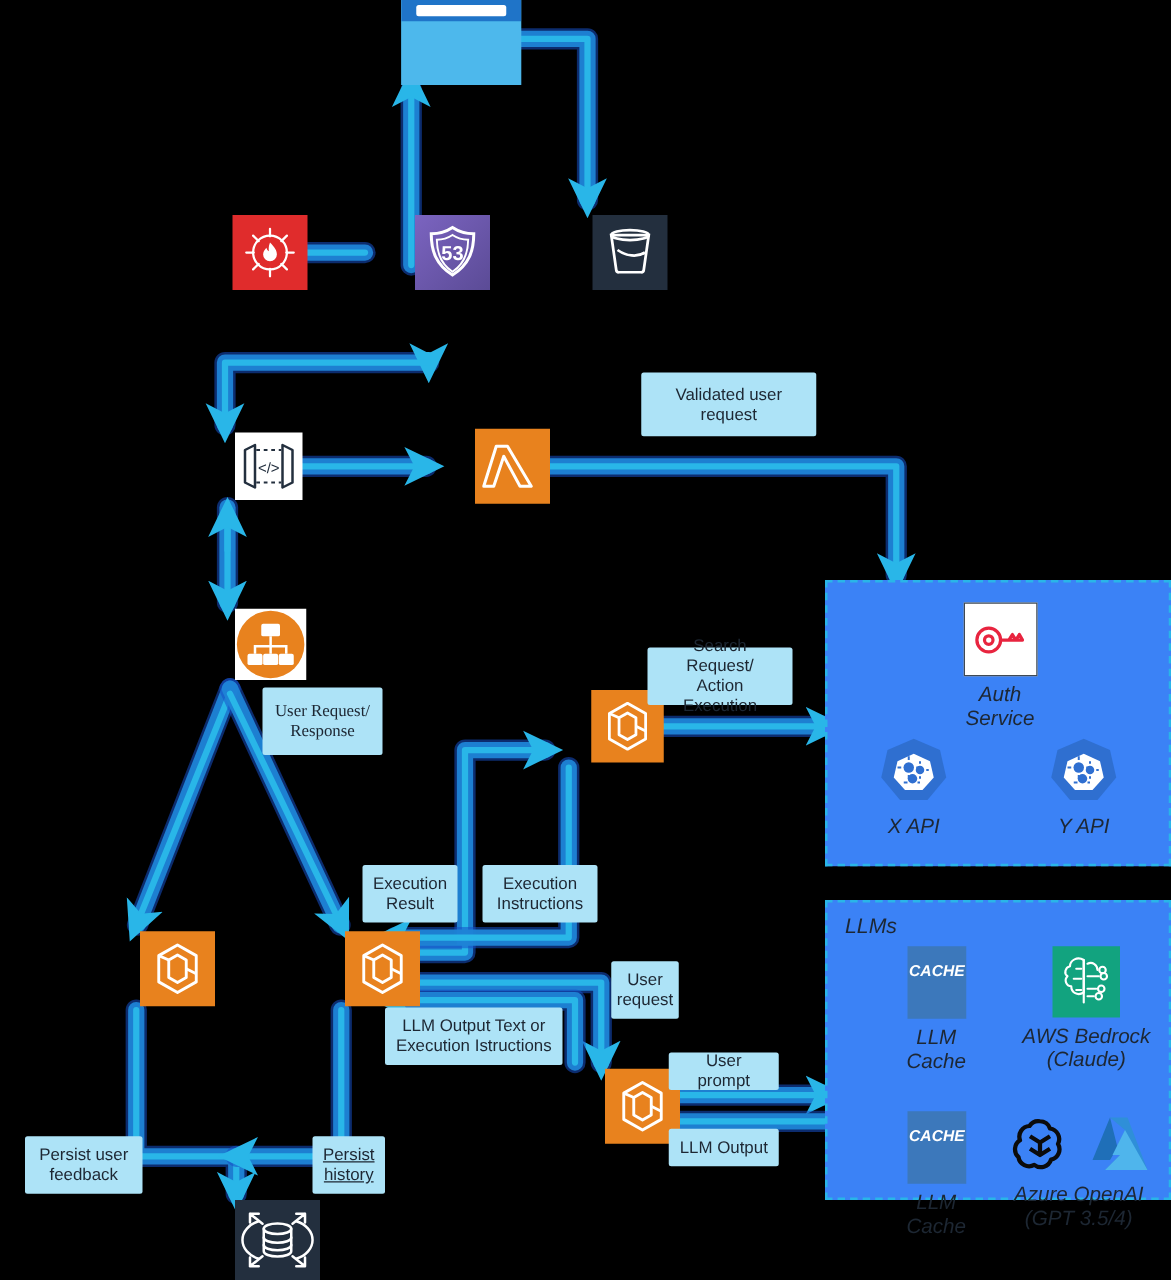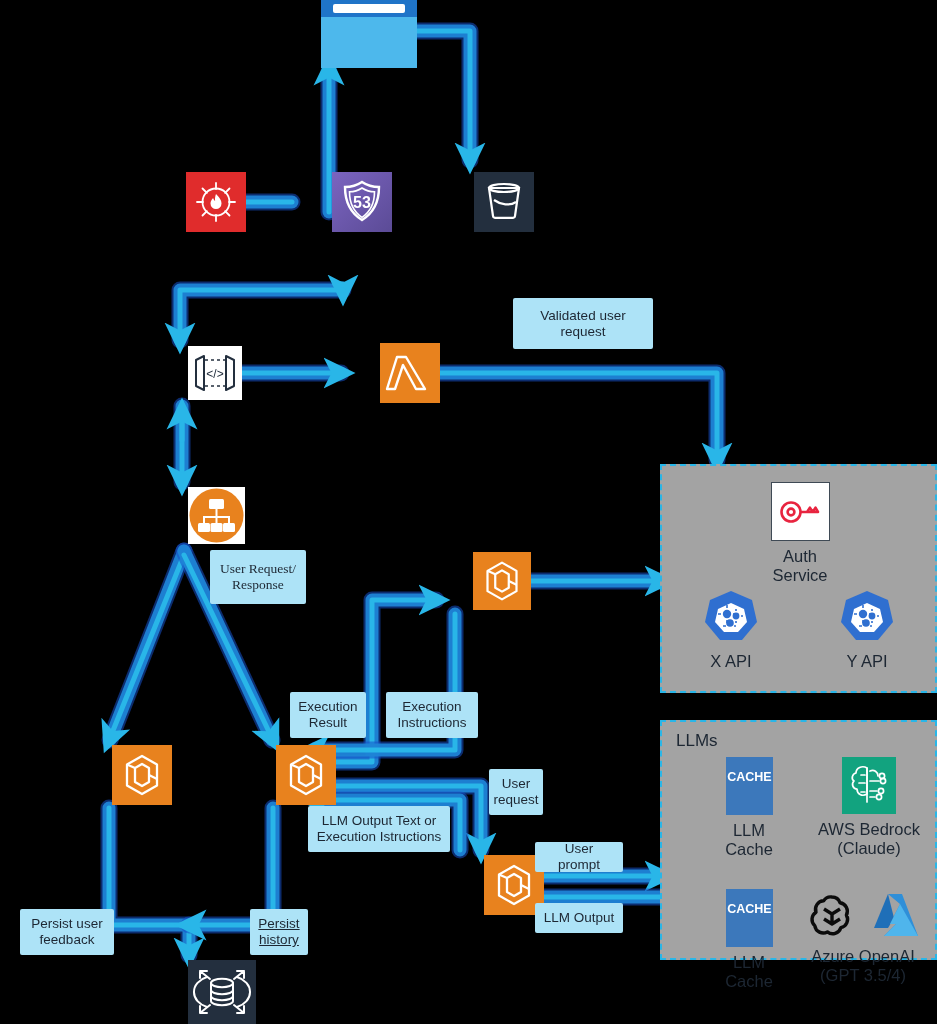--- a/index.html
+++ b/index.html
@@ -30,23 +30,24 @@
     display:flex;align-items:center;justify-content:center;
     padding:5px 8px;
     box-sizing:border-box;
     border-radius:2px;
     white-space:pre-line;
   }
 
   
   .panel{
     position:absolute;
-    background:#a3a3a3;
+    background:#3b82f6;
     border:2px dashed #29b6e8;
     box-sizing:border-box;
+    font-style:italic;
   }
   .panel-title{
     position:absolute;
     font-size:17px;
     color:#1d2733;
     left:14px;top:9px;
   }
   .svc{position:absolute;text-align:center;}
   .svc .svc-icon{margin:0 auto;display:flex;align-items:center;justify-content:center;}
   .svc .svc-label{
@@ -302,20 +303,22 @@
         <path d="M12 53 L22 45 M12 53 V46 M12 53 H19"></path>
         <path d="M56 53 L46 45 M56 53 V46 M56 53 H49"></path>
       </g>
     </svg>
   </div>
 
   <div class="label" style="left:513px;top:298px;width:140px;height:51px;">Validated user
 request</div>
   <div class="label" style="left:210px;top:550px;width:96px;height:54px;font-family:Liberation Serif, serif;">User Request/
 Response</div>
+  <div class="label" style="left:518px;top:518px;width:116px;height:46px;">Search Request/
+Action Execution</div>
   <div class="label" style="left:290px;top:692px;width:76px;height:46px;">Execution
 Result</div>
   <div class="label" style="left:386px;top:692px;width:92px;height:46px;">Execution
 Instructions</div>
   <div class="label" style="left:489px;top:769px;width:54px;height:46px;">User
 request</div>
   <div class="label" style="left:308px;top:806px;width:142px;height:46px;">LLM Output Text or
 Execution Istructions</div>
   <div class="label" style="left:535px;top:842px;width:88px;height:30px;">User prompt</div>
   <div class="label" style="left:535px;top:903px;width:88px;height:30px;">LLM Output</div>

